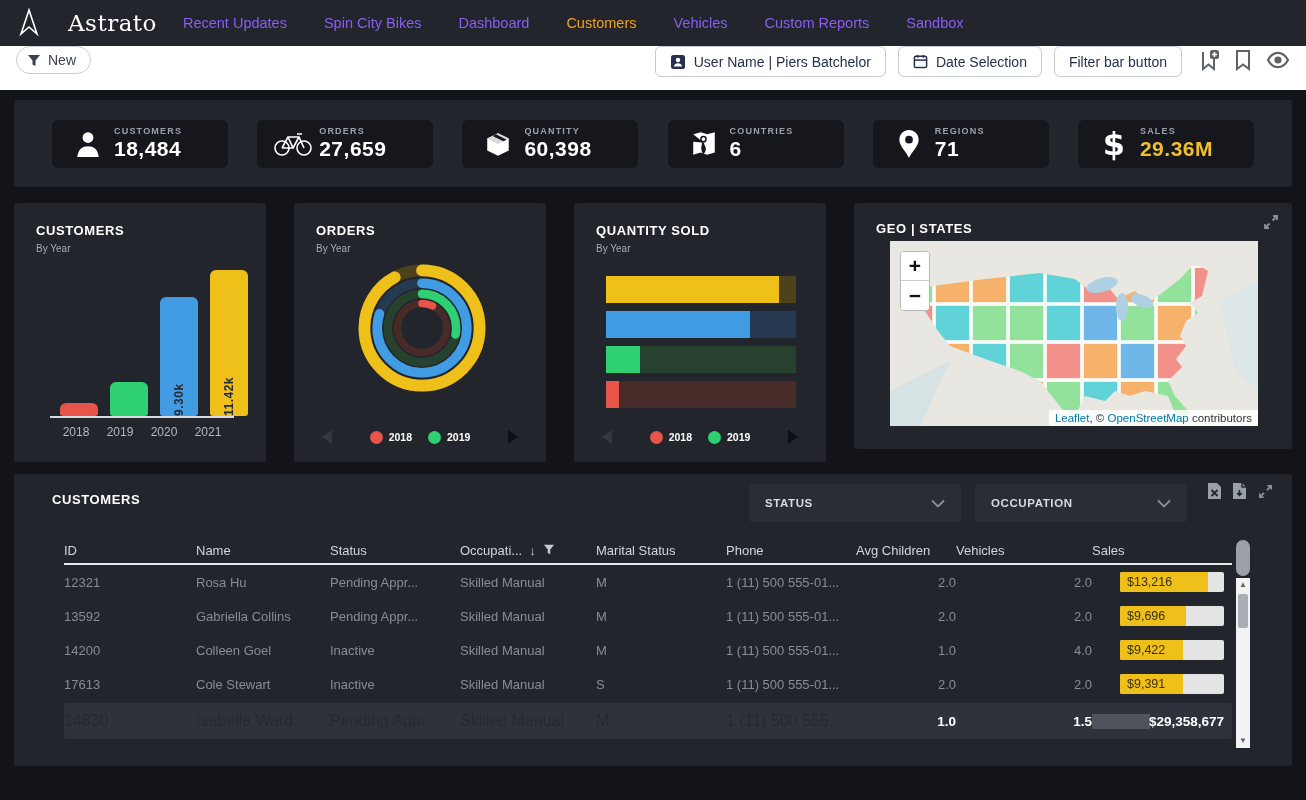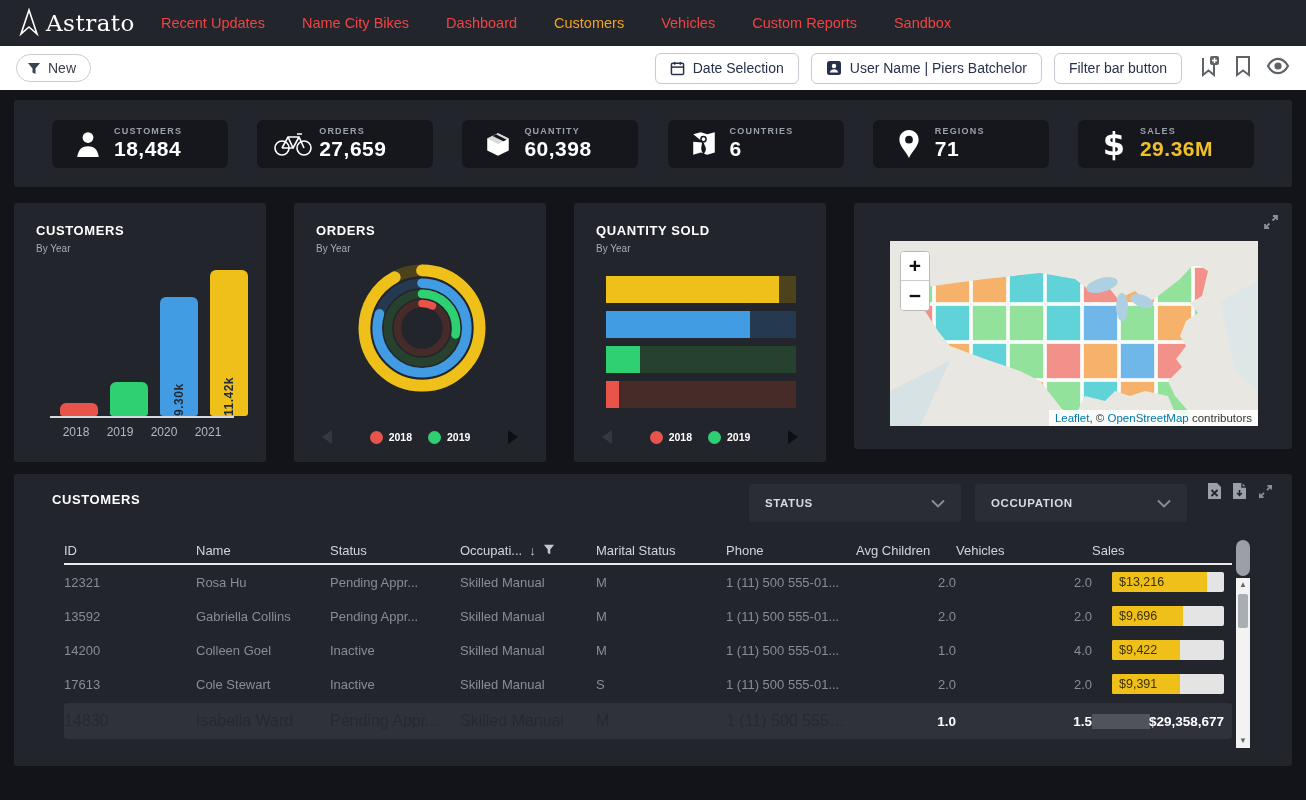--- a/index.html
+++ b/index.html
@@ -1,28 +1,28 @@
 <!DOCTYPE html>
 <html><head>
 <meta charset="utf-8">
 <style>
   * { margin:0; padding:0; box-sizing:border-box; }
   html,body { width:1306px; height:800px; overflow:hidden; }
   body { font-family:"Liberation Sans", sans-serif; background:#121419; }
 
   
   .topnav { height:46px; background:#23252c; display:flex; align-items:center; padding:0 16px; }
-  .logo { display:flex; align-items:center; gap:4px; }
+  .logo { display:flex; align-items:center; gap:26px; }
   .logo-text { color:#fff; font-family:"DejaVu Serif", serif; font-size:23px; letter-spacing:.5px; }
   .nav-list { display:flex; margin-left:26px; gap:37px; }
-  .nav-item { color:#ef4444; font-size:14.5px; cursor:pointer; white-space:nowrap; }
+  .nav-item { color:#8b5cf6; font-size:14.5px; cursor:pointer; white-space:nowrap; }
   .nav-item.active { color:#f2a21c; }
 
   
-  .toolbar { height:44px; background:#ffffff; display:flex; align-items:center; padding:0 16px; }
+  .toolbar { height:44px; background:#ffffff; display:flex; align-items:flex-start; padding:0 16px; }
   .pill { display:flex; align-items:center; gap:7px; border:1px solid #c9ccd3; border-radius:16px; padding:5px 14px 5px 10px; color:#3c414c; font-size:14px; }
   .tb-right { margin-left:auto; display:flex; align-items:center; gap:12px; }
   .tb-btn { display:flex; align-items:center; gap:8px; border:1px solid #c6cad2; border-radius:6px; height:31px; padding:0 14px; color:#27304c; font-size:14px; background:#fff; cursor:pointer; white-space:nowrap; }
   .tb-icons { display:flex; align-items:center; gap:15px; margin-left:6px; color:#5f6368; }
 
   
   .kpi-strip { margin:10px 14px 0 14px; background:#22252c; border-radius:3px; height:87px; display:flex; align-items:center; justify-content:space-between; padding:0 38px; }
   .kpi { width:176px; height:48px; background:#15171d; border-radius:6px; display:flex; align-items:center; padding:0 10px; }
   .kpi-ic { width:52px; display:flex; justify-content:center; align-items:center; }
   .kpi-txt { display:flex; flex-direction:column; }
@@ -78,21 +78,21 @@
 
   .tgrid { display:grid; grid-template-columns:132px 134px 130px 136px 130px 1fr 100px 136px 140px; align-items:center; }
   .thead { margin:31px 60px 0 50px; height:27px; border-bottom:2px solid #e8eaec; color:#d2d5db; font-size:13px; }
   .th { display:flex; align-items:center; gap:7px; }
   .th.right { justify-content:flex-start; }
   .tbody { margin:0 60px 0 50px; }
   .trow { height:34px; color:#878c96; font-size:13px; }
   .td { overflow:hidden; white-space:nowrap; text-overflow:ellipsis; padding-right:8px; }
   .td.right { text-align:right; padding-right:0; }
   .sales-td { display:flex; justify-content:flex-end; position:relative; }
-  .sbar { width:112px; height:20px; background:#e4e4e4; border-radius:2px; position:relative; overflow:hidden; }
+  .sbar { width:104px; height:20px; background:#e4e4e4; border-radius:2px; position:relative; overflow:hidden; }
   .sfill { position:absolute; left:0; top:0; height:100%; background:#eec019; }
   .sval { position:absolute; left:7px; top:2.5px; color:#3a3000; font-size:12.5px; }
 
   .totals { height:36px; background:#2f323b; border-radius:3px; margin:2px 60px 0 50px; }
   .ghost { opacity:.18; }
   .strong { color:#fff; font-weight:bold; font-size:13.5px; }
   .ghostbar { width:58px; height:20px; background:#787c83; opacity:.45; border-radius:2px; position:absolute; left:0; top:-2px; }
   .total-sales { color:#fff; font-weight:bold; font-size:13.5px; position:relative; }
 
   .vscroll-cap { position:absolute; right:42px; top:66px; width:14px; height:36px; background:#9aa0a6; border-radius:7px; }
@@ -105,53 +105,53 @@
 
 <div class="topnav">
   <div class="logo">
     <svg width="26" height="30" viewBox="0 0 26 30">
       <path d="M13 2 L21 26 L13 19 L5 26 Z M13 2 L9 14 M13 2 L17 14" fill="none" stroke="#fff" stroke-width="1.6" stroke-linejoin="miter"></path>
     </svg>
     <span class="logo-text">Astrato</span>
   </div>
   <div class="nav-list" id="nav-list">
       <span class="nav-item">Recent Updates</span>
-      <span class="nav-item">Name City Bikes</span>
+      <span class="nav-item">Spin City Bikes</span>
       <span class="nav-item">Dashboard</span>
       <span class="nav-item active">Customers</span>
       <span class="nav-item">Vehicles</span>
       <span class="nav-item">Custom Reports</span>
       <span class="nav-item">Sandbox</span>
     </div>
 </div>
 
 <div class="toolbar">
   <div class="pill">
     <svg width="14" height="13" viewBox="0 0 14 13">
       <path d="M1 1 H13 L8.5 6.5 V12 L5.5 10.5 V6.5 Z" fill="#3a4150"></path>
     </svg>
     <span>New</span>
   </div>
   <div class="tb-right">
+    <button class="tb-btn">
+      <svg width="16" height="16" viewBox="0 0 16 16">
+        <rect x="1" y="1" width="14" height="14" rx="2.5" fill="#27304c"></rect>
+        <circle cx="8" cy="6" r="2.2" fill="#fff"></circle>
+        <path d="M3.8 12.6 C4.4 10.2 6 9.3 8 9.3 C10 9.3 11.6 10.2 12.2 12.6 Z" fill="#fff"></path>
+      </svg>
+      <span>User Name | Piers Batchelor</span>
+    </button>
     <button class="tb-btn">
       <svg width="15" height="15" viewBox="0 0 16 16">
         <rect x="1.5" y="2.5" width="13" height="12" rx="1.5" fill="none" stroke="#27304c" stroke-width="1.6"></rect>
         <line x1="1.5" y1="6.5" x2="14.5" y2="6.5" stroke="#27304c" stroke-width="1.6"></line>
         <line x1="5" y1="1" x2="5" y2="4" stroke="#27304c" stroke-width="1.6"></line>
         <line x1="11" y1="1" x2="11" y2="4" stroke="#27304c" stroke-width="1.6"></line>
       </svg>
       <span>Date Selection</span>
-    </button>
-    <button class="tb-btn">
-      <svg width="16" height="16" viewBox="0 0 16 16">
-        <rect x="1" y="1" width="14" height="14" rx="2.5" fill="#27304c"></rect>
-        <circle cx="8" cy="6" r="2.2" fill="#fff"></circle>
-        <path d="M3.8 12.6 C4.4 10.2 6 9.3 8 9.3 C10 9.3 11.6 10.2 12.2 12.6 Z" fill="#fff"></path>
-      </svg>
-      <span>User Name | Piers Batchelor</span>
     </button>
     <button class="tb-btn">
       <span>Filter bar button</span>
     </button>
     <div class="tb-icons">
       <span>
         <svg width="20" height="22" viewBox="0 0 20 22">
           <path d="M3 3 V20 L8.5 15.5 L14 20 V10" fill="none" stroke="#5f6368" stroke-width="2"></path>
           <rect x="10" y="1" width="9" height="9" rx="2" fill="#5f6368"></rect>
           <path d="M14.5 3 V8 M12 5.5 H17" stroke="#fff" stroke-width="1.5"></path>
@@ -329,20 +329,21 @@
         </span>
         <span class="leg-item">
           <span class="leg-dot" style="background: rgb(47, 208, 113);"></span>
           <span>2019</span>
         </span>
         <span class="leg-arrow next"></span>
       </div>
   </div>
 
   <div class="card geo-card">
+    <div class="card-title">GEO | STATES</div>
     <span class="geo-expand">
       <svg width="18" height="18" viewBox="0 0 18 18">
           <path d="M11 3 H15 V7 M15 3 L10.5 7.5 M7 15 H3 V11 M3 15 L7.5 10.5" fill="none" stroke="#8a8f98" stroke-width="1.8"></path>
         </svg>
     </span>
     <div class="map">
       <svg id="usmap" width="368" height="185" viewBox="0 0 368 185">
           <path d="M0 150 L60 120 L30 185 L0 185 Z" fill="#d6e2e4"></path>
           <path d="M368 40 L330 60 L345 130 L368 150 Z" fill="#dde7e7"></path>
           <path d="M200 168 L300 185 L200 185 Z" fill="#d6e2e4"></path>

